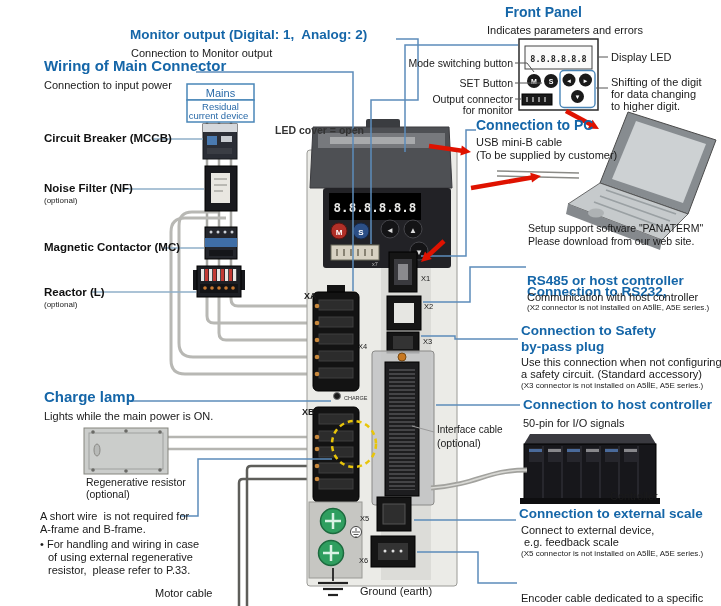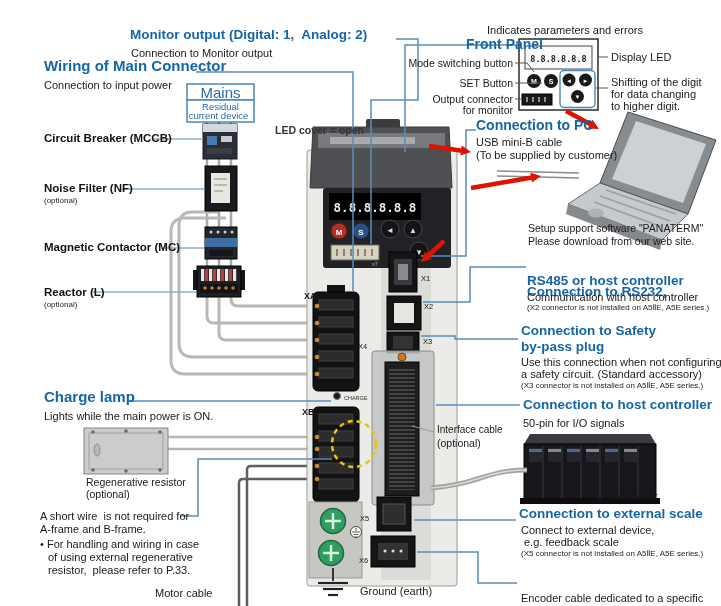--- a/index.html
+++ b/index.html
@@ -341,21 +341,21 @@
         </g>
   </g>
 </svg>
 
 <div class="t h" style="left:130px;top:29px;font-size:13.5px;">Monitor output (Digital: 1,  Analog: 2)</div>
 <div class="t" style="left:131px;top:47px;">Connection to Monitor output</div>
 
 <div class="t h" style="left:44px;top:60px;font-size:15px;">Wiring of Main Connector</div>
 <div class="t" style="left:44px;top:79px;">Connection to input power</div>
 
-<div class="t" style="left:187px;top:87px;width:67px;text-align:center;color:#2a6aa8;font-size:15px;">Mains</div>
+<div class="t" style="left:187px;top:87px;width:67px;text-align:center;color:#2a6aa8;font-size:11px;">Mains</div>
 <div class="t" style="left:187px;top:102px;width:67px;text-align:center;color:#2a6aa8;font-size:9.5px;line-height:10px;">Residual</div>
 <div class="t" style="left:187px;top:111px;width:63px;text-align:center;color:#2a6aa8;font-size:9.5px;line-height:10px;">current device</div>
 
 <div class="t" style="left:275px;top:124px;font-size:10.5px;font-weight:600;color:#333;">LED cover = open</div>
 
 <div class="t b" style="left:44px;top:132px;font-size:11.5px;">Circuit Breaker (MCCB)</div>
 <div class="t b" style="left:44px;top:182px;font-size:11.5px;">Noise Filter (NF)</div>
 <div class="t sm" style="left:44px;top:196px;">(optional)</div>
 <div class="t b" style="left:44px;top:241px;font-size:11.5px;">Magnetic Contactor (MC)</div>
 <div class="t b" style="left:44px;top:286px;font-size:11.5px;">Reactor (L)</div>
@@ -369,21 +369,21 @@
 
 <div class="t" style="left:40px;top:510px;">A short wire  is not required for</div>
 <div class="t" style="left:40px;top:523px;">A-frame and B-frame.</div>
 <div class="t" style="left:40px;top:538px;">• For handling and wiring in case</div>
 <div class="t" style="left:48px;top:551px;">of using external regenerative</div>
 <div class="t" style="left:48px;top:564px;">resistor,  please refer to P.33.</div>
 
 <div class="t" style="left:155px;top:587px;">Motor cable</div>
 <div class="t" style="left:360px;top:585px;">Ground (earth)</div>
 
-<div class="t h" style="left:466px;top:6px;font-size:14px;margin-top:32px;">Front Panel</div>
+<div class="t h" style="left:505px;top:6px;font-size:14px;">Front Panel</div>
 <div class="t" style="left:487px;top:24px;">Indicates parameters and errors</div>
 <div class="t" style="left:611px;top:51px;">Display LED</div>
 <div class="t ra" style="left:393px;top:57px;width:120px;font-size:10.5px;">Mode switching button</div>
 <div class="t ra" style="left:420px;top:77px;width:93px;font-size:10.5px;">SET Button</div>
 <div class="t ra" style="left:432px;top:93px;width:81px;font-size:10.5px;">Output connector</div>
 <div class="t ra" style="left:432px;top:104px;width:81px;font-size:10.5px;">for monitor</div>
 <div class="t" style="left:611px;top:76px;">Shifting of the digit</div>
 <div class="t" style="left:611px;top:88px;">for data changing</div>
 <div class="t" style="left:611px;top:100px;">to higher digit.</div>
 

